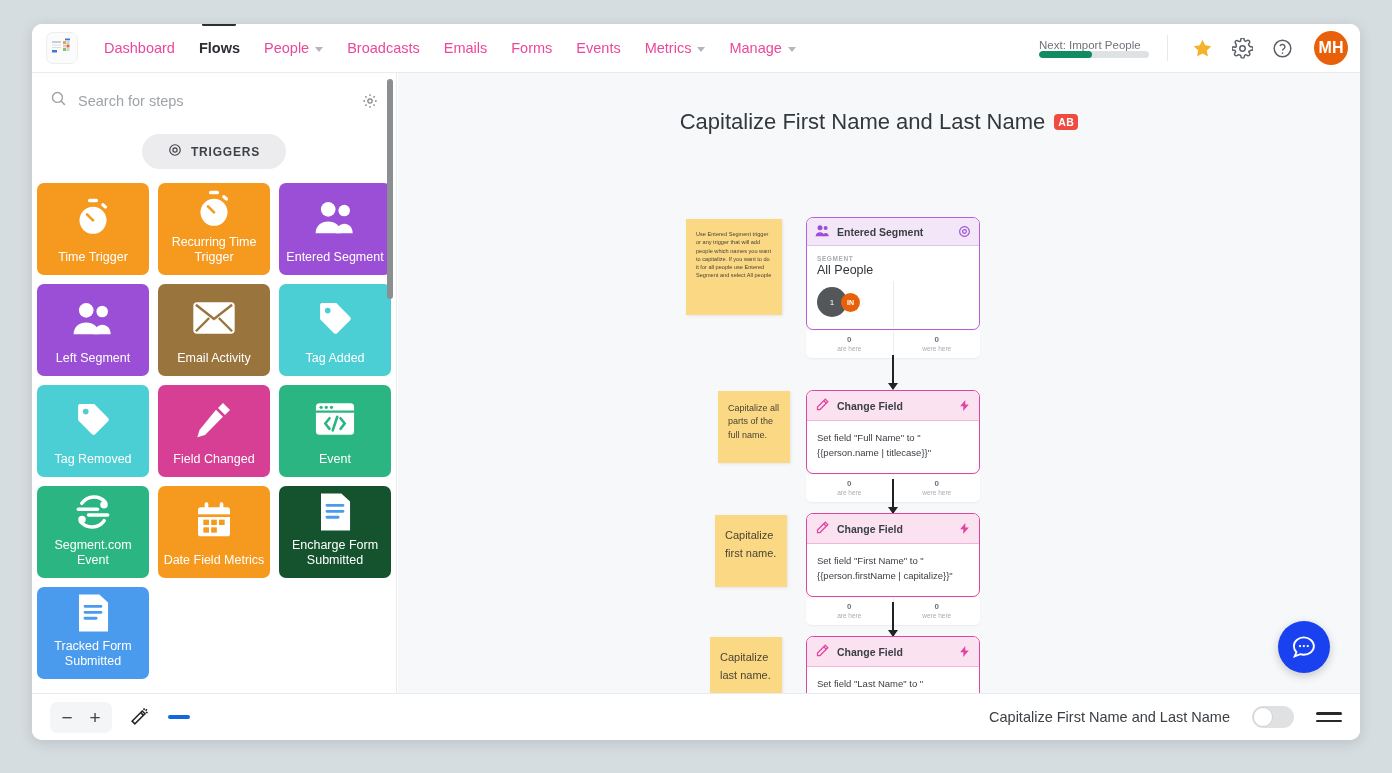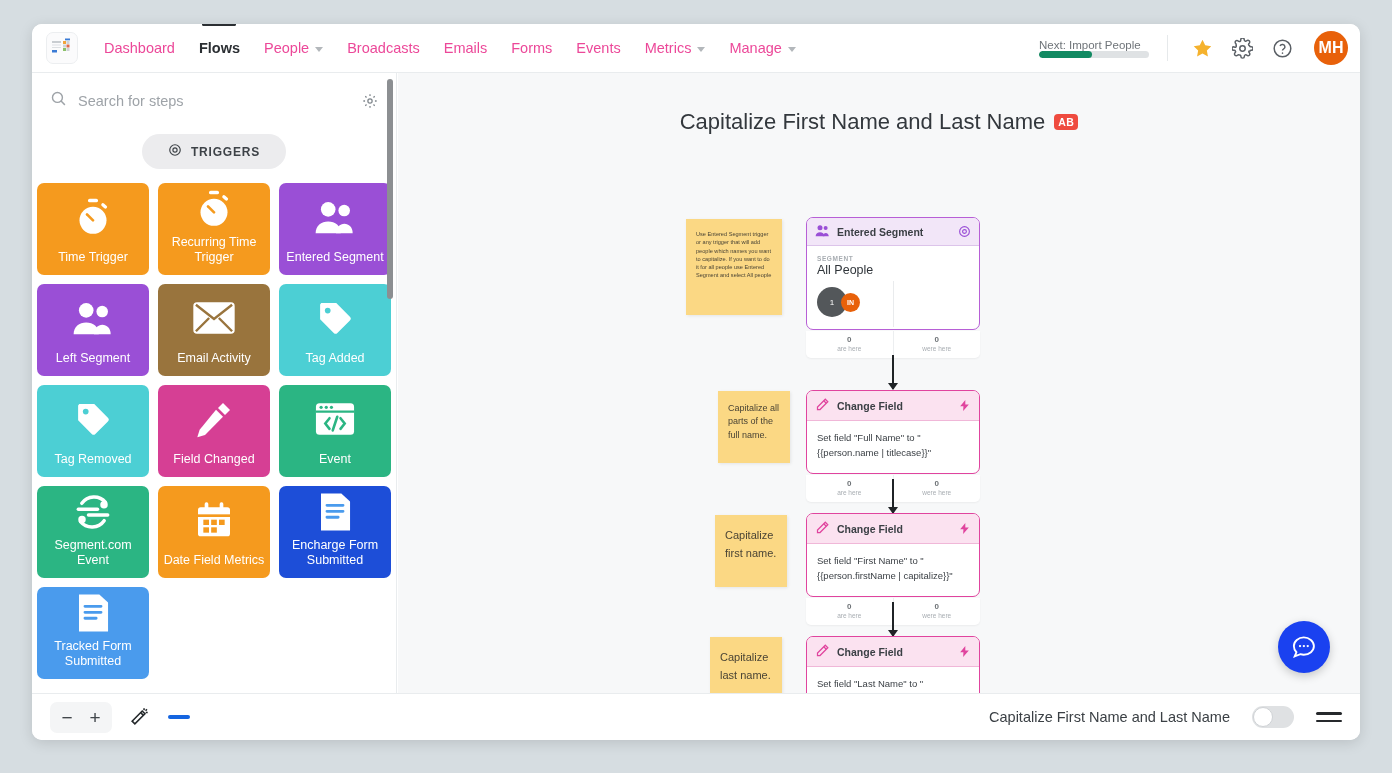--- a/index.html
+++ b/index.html
@@ -452,21 +452,21 @@
               <path d="M2.4 9.4h19.2" stroke="#f59a1e" stroke-width="1.6"></path>
               <rect x="5.6" y="11.8" width="3.4" height="3.2" fill="#f59a1e"></rect>
               <rect x="10.3" y="11.8" width="3.4" height="3.2" fill="#f59a1e"></rect>
               <rect x="15" y="11.8" width="3.4" height="3.2" fill="#f59a1e"></rect>
               <rect x="5.6" y="16.4" width="3.4" height="3.2" fill="#f59a1e"></rect>
               <rect x="10.3" y="16.4" width="3.4" height="3.2" fill="#f59a1e"></rect>
             </svg>
           </div>
           <div class="cl">Date Field Metrics</div>
         </div>
-        <div class="step-card" style="background: #1d4ed8;">
+        <div class="step-card" style="background: #14532d;">
           <div class="ci">
             <svg width="36" height="42" viewBox="0 0 20 24" fill="none">
               <path d="M2 1.4h11.6L18.6 6v16.6H2z" fill="#fff"></path>
               <path d="M5.4 8.2h9.2M5.4 11.6h9.2M5.4 15h6.4" stroke="#4a9bed" stroke-width="1.6" stroke-linecap="round"></path>
             </svg>
           </div>
           <div class="cl">Encharge Form Submitted</div>
         </div>
         <div class="step-card" style="background: rgb(74, 155, 237);">
           <div class="ci">

